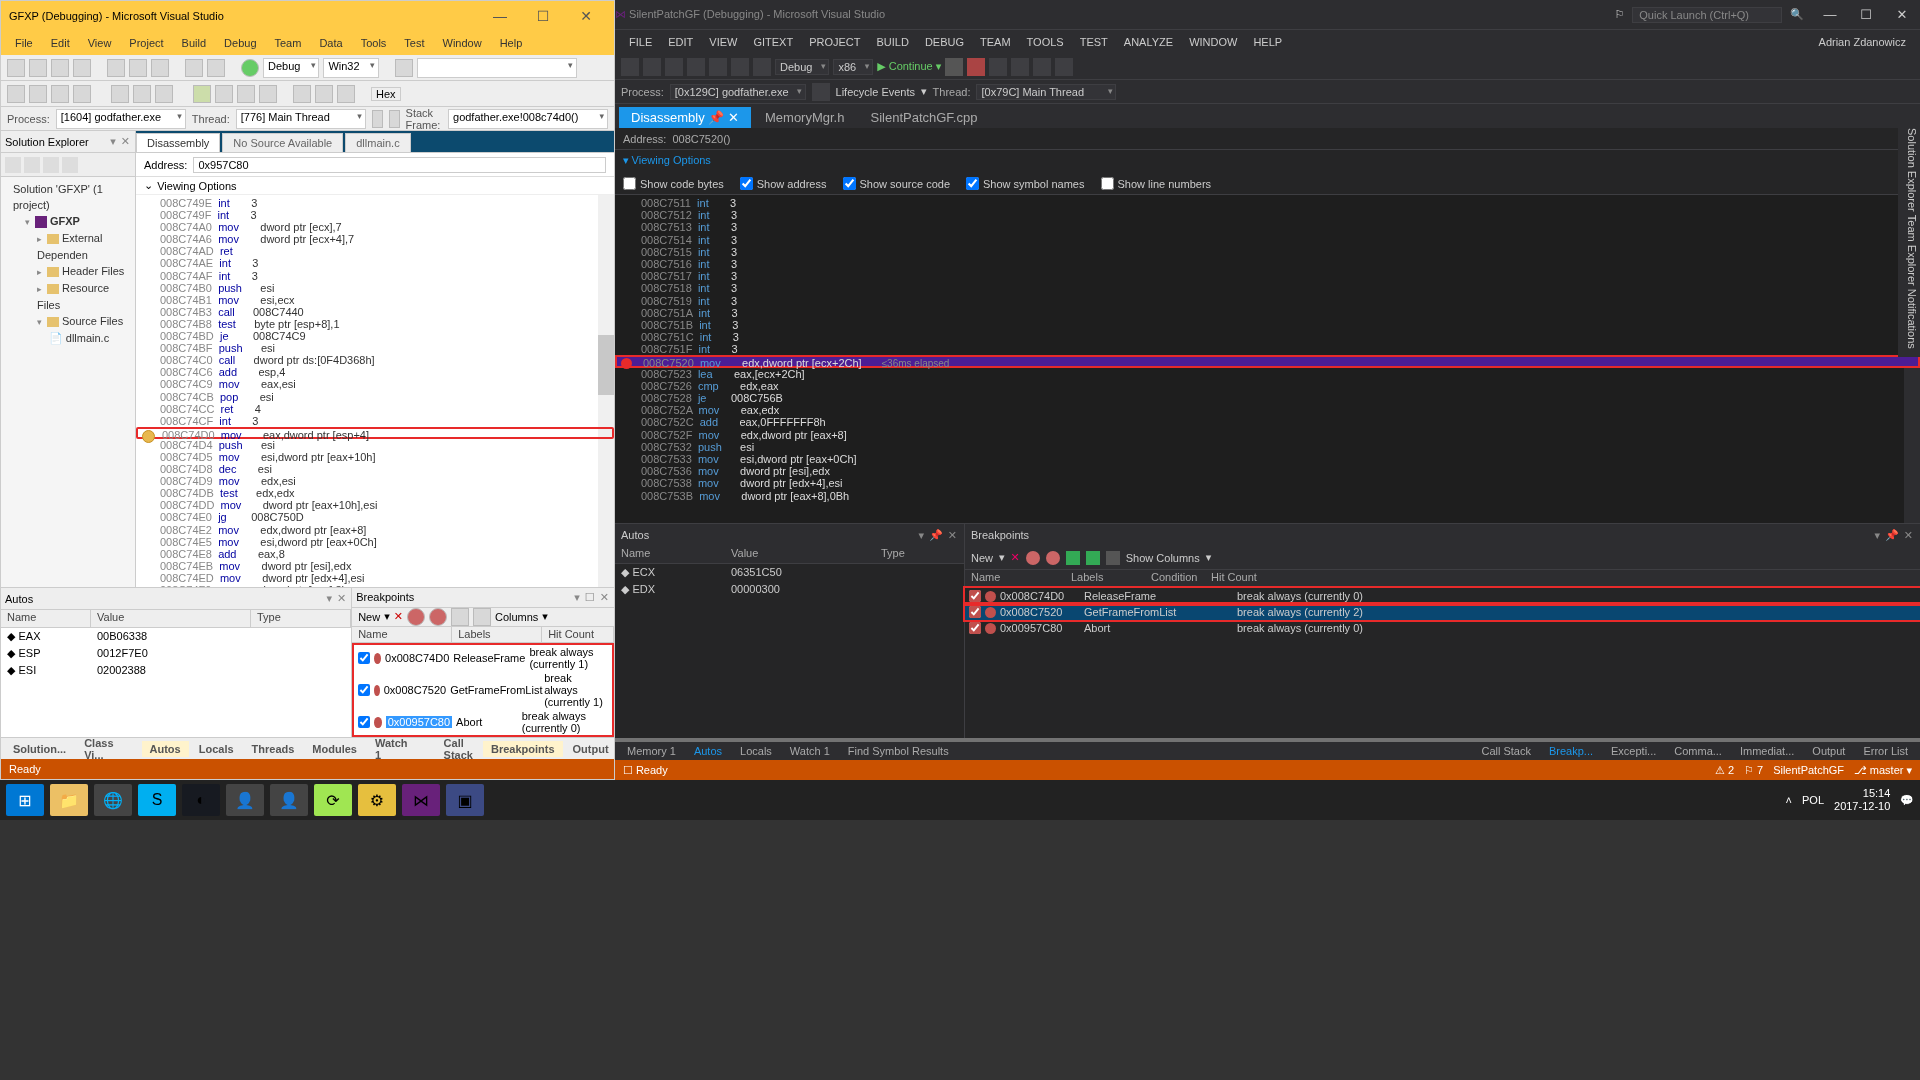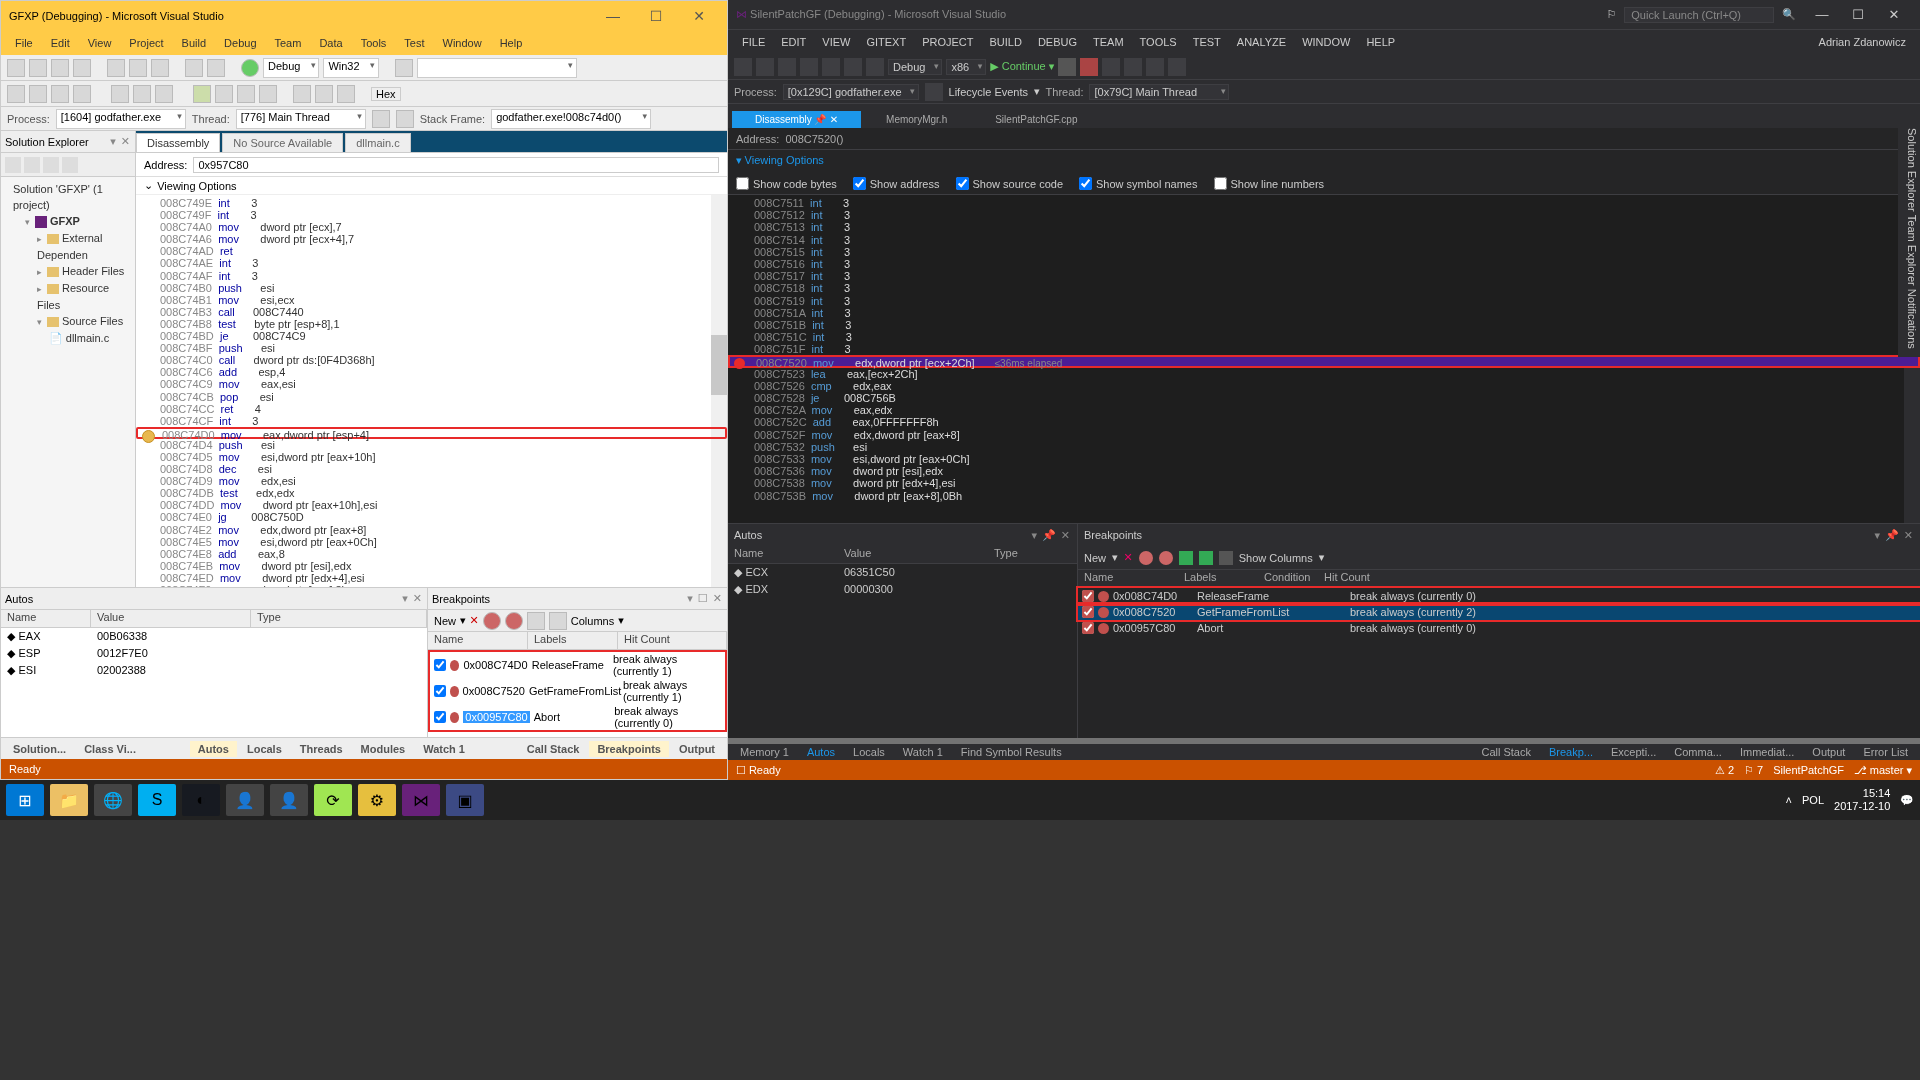--- a/index.html
+++ b/index.html
@@ -1,20 +1,20 @@
 <!DOCTYPE html>
 <html><head>
 <meta charset="utf-8">
 <style>
 * { margin:0; padding:0; box-sizing:border-box; font-family:"Segoe UI",Tahoma,sans-serif; font-size:11px; }
 body { background:#333; width:1920px; height:1080px; overflow:hidden; }
 .screen { display:flex; width:1920px; height:780px; }
 
 
-.vs-left { width:728px; background:#eee; display:flex; flex-direction:column; border:1px solid #ccc; }
+.vs-left { width:615px; background:#eee; display:flex; flex-direction:column; border:1px solid #ccc; }
 .title-light { background:#ffcb47; height:30px; display:flex; align-items:center; padding:0 8px; justify-content:space-between; }
 .title-light .btns span { display:inline-block; width:40px; text-align:center; color:#555; font-size:14px; }
 .menu-light { background:#ffcb47; height:24px; display:flex; align-items:center; padding:0 6px; gap:2px; }
 .menu-light span { padding:2px 8px; color:#333; }
 .toolbar-row { background:#eee; height:26px; display:flex; align-items:center; padding:0 6px; gap:4px; border-bottom:1px solid #ccc; }
 .tool-ico { width:18px; height:18px; background:#d8d8d8; border:1px solid #bbb; }
 .tool-ico.round { border-radius:50%; }
 .dropdown { border:1px solid #ccc; background:#fff; padding:1px 18px 1px 4px; height:20px; position:relative; font-size:11px; }
 .dropdown::after { content:"▾"; position:absolute; right:3px; top:1px; color:#666; font-size:9px; }
 .proc-row { background:#eee; height:24px; display:flex; align-items:center; padding:0 6px; gap:6px; border-bottom:1px solid #ccc; }
@@ -67,35 +67,35 @@
 .hl-red-box { border:2px solid #e82a2a; }
 .sel-blue { background:#3399ff; color:#fff; padding:0 2px; }
 
 .tabstrip-light { height:22px; background:#eee; border-top:1px solid #ccc; display:flex; align-items:center; padding:0 4px; gap:2px; }
 .tabstrip-light span { padding:2px 8px; font-size:11px; color:#555;font-weight:bold; }
 .tabstrip-light span.active { background:#fff3cc; }
 .status-light { height:20px; background:#ca5100; color:#fff; display:flex; align-items:center; padding:0 8px; }
 
 
 .vs-right { flex:1; background:#2d2d30; display:flex; flex-direction:column; color:#ccc; }
-.title-dark { background:#2d2d30; height:30px; display:flex; align-items:center; padding:0 8px; justify-content:space-between; border-bottom:1px solid #3e3e42; }
+.title-dark { background:#2d2d30; height:30px; display:flex; align-items:center; padding:0 0; justify-content:space-between; border-bottom:1px solid #3e3e42; }
 .title-dark .search { background:#333337; border:1px solid #3e3e42; padding:1px 6px; color:#888; width:150px; font-size:11px; }
 .title-dark .btns span { display:inline-block; width:36px; text-align:center; color:#ccc; font-size:13px; }
 .menu-dark { background:#2d2d30; height:24px; display:flex; align-items:center; padding:0 6px; }
 .menu-dark span { padding:2px 8px; color:#ccc; font-size:11px; }
 .toolbar-dark { background:#2d2d30; height:26px; display:flex; align-items:center; padding:0 6px; gap:4px; border-bottom:1px solid #3e3e42; }
 .tool-dark { width:18px; height:18px; background:#3e3e42; }
 .dd-dark { background:#333337; border:1px solid #3e3e42; padding:1px 16px 1px 4px; color:#ccc; position:relative; font-size:11px; }
 .dd-dark::after { content:"▾"; position:absolute; right:3px; top:1px; color:#888; font-size:9px;}
 .proc-dark { background:#2d2d30; height:24px; display:flex; align-items:center; padding:0 6px; gap:6px; border-bottom:1px solid #3e3e42; font-size:11px;}
 .proc-dark label { color:#aaa; }
 
 .mid-right { flex:1; display:flex; flex-direction:column; min-height:0; }
 .tabs-dark { height:24px; background:#2d2d30; display:flex; align-items:flex-end; padding:0 4px; }
-.tab-dark { padding:3px 23px; background:#1c97ea; color:#fff; font-size:10px; margin-right:2px; }
+.tab-dark { padding:3px 12px; background:#1c97ea; color:#fff; font-size:13px; margin-right:2px; }
 .tab-dark.inactive { background:#2d2d30; color:#aaa; }
 .addr-dark { height:22px; background:#252526; display:flex; align-items:center; padding:0 8px; gap:6px; color:#aaa; font-size:11px; border-bottom:1px solid #3e3e42;}
 .view-opts-dark { background:#252526; padding:4px 8px; display:flex; flex-wrap:wrap; gap:10px 16px; color:#ccc; font-size:11px; border-bottom:1px solid #3e3e42;}
 .view-opts-dark label { display:flex; align-items:center; gap:4px; }
 .disasm-dark { flex:1; background:#1e1e1e; font-family:Consolas,monospace; font-size:12px; padding:2px 0; overflow:hidden; position:relative;}
 .disasm-dark .scrollbar { position:absolute; right:0; top:0; width:16px; height:100%; background:#2d2d30; }
 .dd-row { padding:0 8px 0 26px; white-space:pre; color:#dcdcdc; height:12.2px; line-height:12px; position:relative;}
 .dd-row .addr { color:#888; }
 .dd-row .op { color:#569cd6; }
 .dd-row.bp { background:#4c1d95; border:2px solid #e82a2a; }
@@ -109,21 +109,21 @@
 .pane-head-dark .mini { color:#888; letter-spacing:1px; }
 .bpts-tb-dark { height:24px; background:#2d2d30; display:flex; align-items:center; padding:0 6px; gap:6px; font-size:11px; color:#ccc; border-bottom:1px solid #3e3e42;}
 .bpts-tb-dark .ico { width:14px; height:14px; }
 .grid-head-dark { background:#2d2d30; display:flex; height:18px; font-size:11px; color:#aaa; border-bottom:1px solid #3e3e42;}
 .grid-head-dark div { padding:1px 6px; }
 .bp-row-dark { display:flex; align-items:center; padding:2px 4px; font-size:11px; gap:4px; color:#ccc;}
 .bp-row-dark .dot { width:11px; height:11px; background:#c0504d; border-radius:50%; }
 .bp-row-dark input[type=checkbox]{ width:12px; height:12px; accent-color:#c0504d;}
 .hl-sel-dark { background:#094771; }
 
-.tabstrip-dark { height:22px; background:#2d2d30; border-top:6px solid #737373; display:flex; align-items:center; padding:0 4px; gap:2px; }
+.tabstrip-dark { height:22px; background:#2d2d30; border-top:4px solid #737373; display:flex; align-items:center; padding:0 4px; gap:2px; }
 .tabstrip-dark span { padding:2px 8px; font-size:11px; color:#aaa; }
 .tabstrip-dark span.active { color:#1c97ea; }
 .status-dark { height:20px; background:#ca5100; color:#fff; display:flex; align-items:center; padding:0 8px; justify-content:space-between; font-size:11px;}
 .status-dark .right { display:flex; gap:10px; align-items:center; }
 
 .sidetab-dark { position:absolute; right:0; top:120px; width:22px; background:#2d2d30; color:#ccc; writing-mode:vertical-rl; padding:8px 2px; font-size:11px; }
 
 
 .taskbar { height:40px; background:#222; display:flex; align-items:center; padding:0 6px; gap:6px; }
 .tb-ico { width:38px; height:32px; background:#444; border-radius:2px; display:flex; align-items:center; justify-content:center; font-size:16px; }

